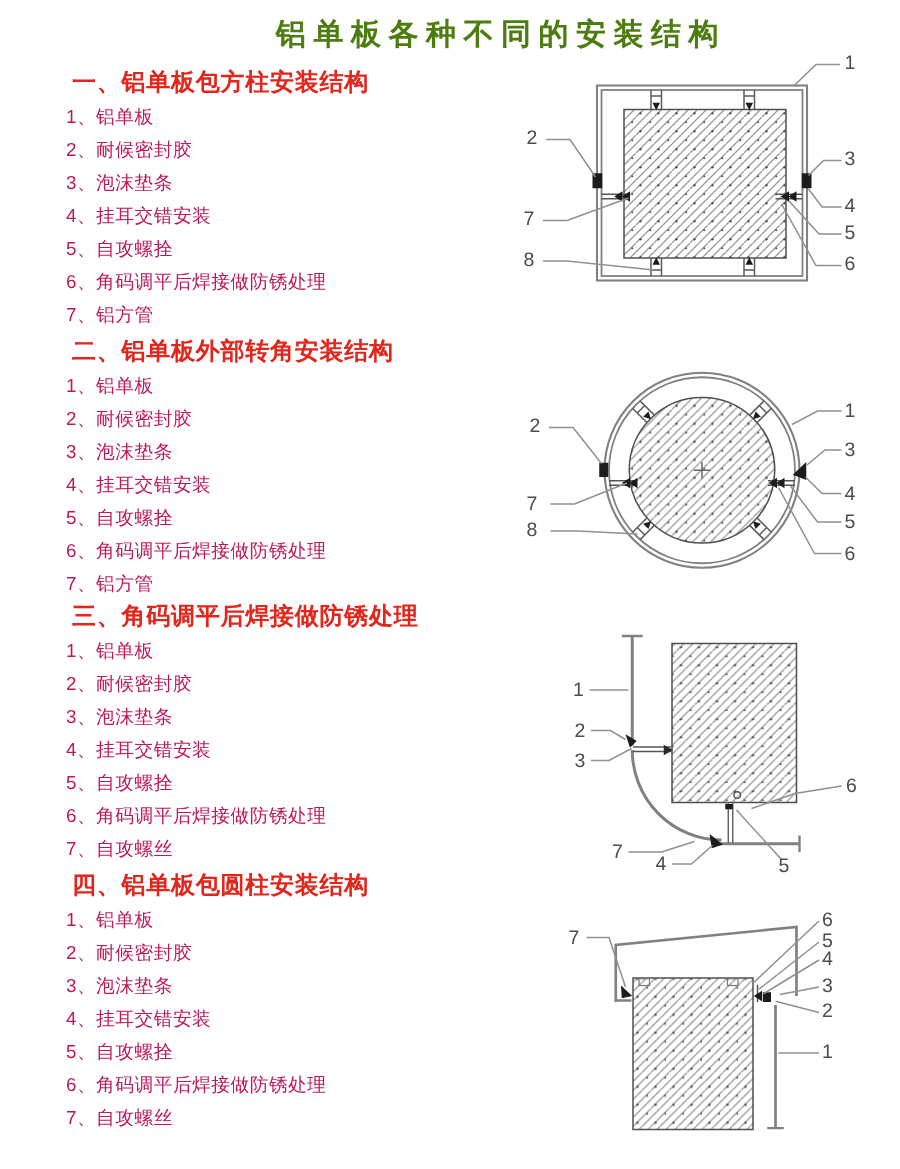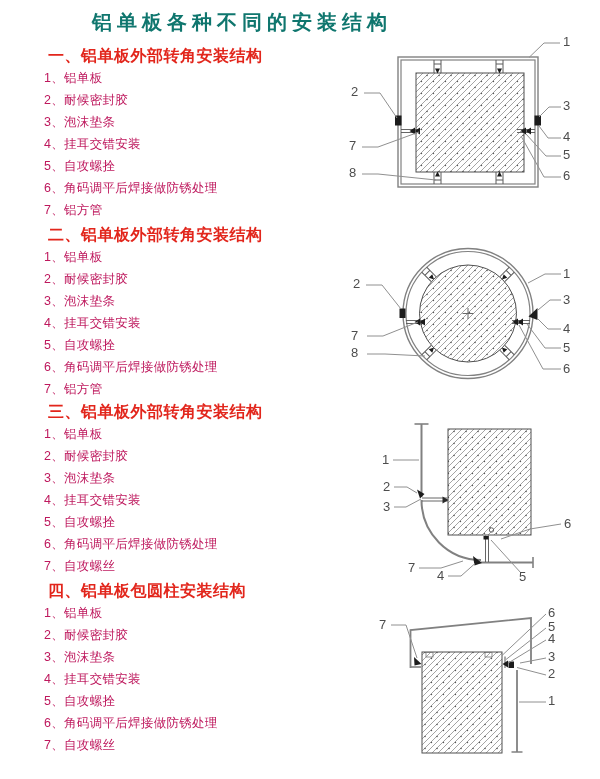--- a/index.html
+++ b/index.html
@@ -1,22 +1,22 @@
 <!DOCTYPE html>
 <html><head>
 <meta charset="utf-8">
 <style>
   html,body{margin:0;padding:0;background:#ffffff;}
   .page{
     position:relative;width:600px;height:779px;background:#ffffff;overflow:hidden;
     font-family:"Liberation Sans","DejaVu Sans",sans-serif;
   }
   .title{
-    position:absolute;top:9px;left:0;width:484px;text-align:center;
-    font-size:20px;font-weight:bold;letter-spacing:5px;color:#0f766e;
+    position:absolute;top:9px;left:0;width:484px;text-align:right;
+    font-size:20px;font-weight:bold;letter-spacing:5px;color:#4d7c0f;
   }
   .sec{position:absolute;left:44px;width:300px;}
   .sec-head{
     display:block;font-size:16px;font-weight:bold;color:#e2261c;
     line-height:21px;padding-left:4px;letter-spacing:0.5px;white-space:nowrap;
   }
   .sec ul{list-style:none;margin:1px 0 0 0;padding:0;}
   .sec li{
     font-size:12.5px;color:#be185d;line-height:22px;white-space:nowrap;
     letter-spacing:0.3px;
@@ -28,21 +28,21 @@
   }
 </style>
 </head>
 <body>
 
 <div class="page">
 
   <div class="title">铝单板各种不同的安装结构</div>
 
   <div class="sec" style="top:45px;">
-    <span class="sec-head">一、铝单板外部转角安装结构</span>
+    <span class="sec-head">一、铝单板包方柱安装结构</span>
     <ul>
       <li>1、铝单板</li>
       <li>2、耐候密封胶</li>
       <li>3、泡沫垫条</li>
       <li>4、挂耳交错安装</li>
       <li>5、自攻螺拴</li>
       <li>6、角码调平后焊接做防锈处理</li>
       <li>7、铝方管</li>
     </ul>
   </div>
@@ -54,21 +54,21 @@
       <li>2、耐候密封胶</li>
       <li>3、泡沫垫条</li>
       <li>4、挂耳交错安装</li>
       <li>5、自攻螺拴</li>
       <li>6、角码调平后焊接做防锈处理</li>
       <li>7、铝方管</li>
     </ul>
   </div>
 
   <div class="sec" style="top:401px;">
-    <span class="sec-head">三、铝单板外部转角安装结构</span>
+    <span class="sec-head">三、角码调平后焊接做防锈处理</span>
     <ul>
       <li>1、铝单板</li>
       <li>2、耐候密封胶</li>
       <li>3、泡沫垫条</li>
       <li>4、挂耳交错安装</li>
       <li>5、自攻螺拴</li>
       <li>6、角码调平后焊接做防锈处理</li>
       <li>7、自攻螺丝</li>
     </ul>
   </div>

